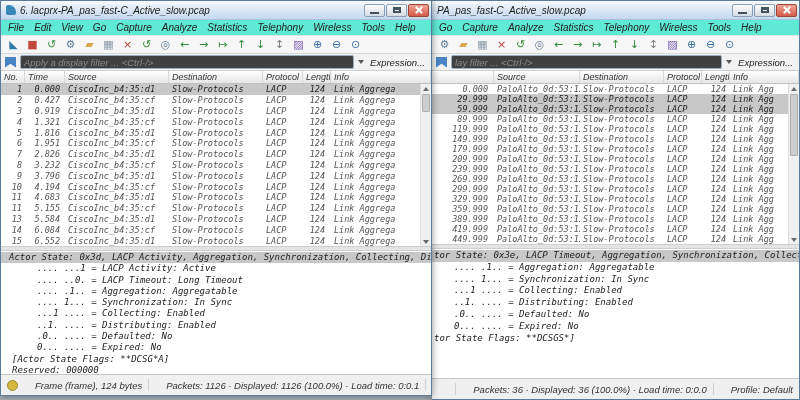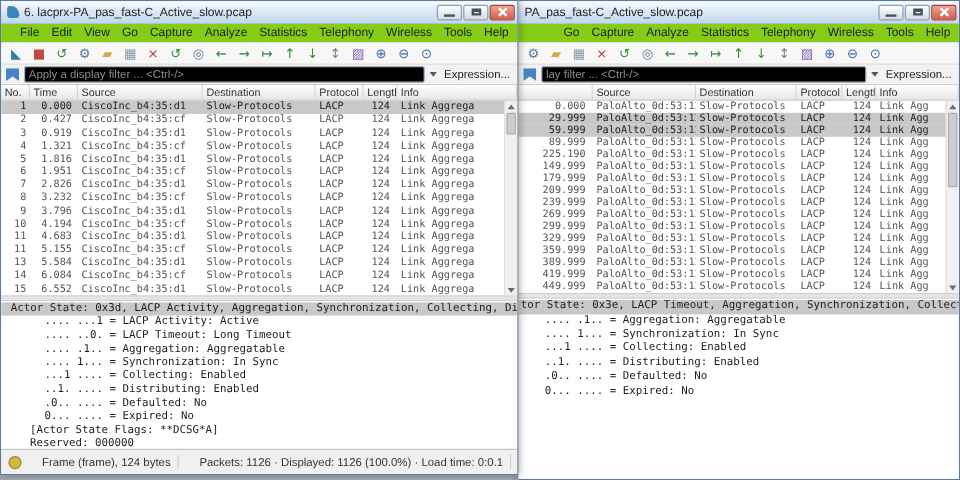--- a/index.html
+++ b/index.html
@@ -1,46 +1,46 @@
 <!DOCTYPE html>
 <html><head>
 <meta charset="utf-8">
 <style>
   html,body{margin:0;padding:0;background:#888d94;font-family:"Liberation Sans",sans-serif;}
   .stage{position:relative;width:800px;height:400px;overflow:hidden;background:#a9afb7;}
 
   .window{position:absolute;display:flex;flex-direction:column;background:#f3f3f3;
-          border:1px solid #5c7a99;box-shadow:0 0 7px rgba(0,0,0,.45);box-sizing:border-box;}
+          border:1px solid #5c7a99;box-shadow:0 0 7px rgba(0,0,0,.45);box-sizing:border-box;font-style:italic;}
   .win-left{left:0;top:2;width:432px;height:396px;z-index:2;}
   .win-right{left:432px;top:0;width:368px;height:400px;z-index:1;border-left:none;}
 
   .titlebar{flex:0 0 18px;display:flex;align-items:center;gap:4px;padding:0 2px 0 5px;
             background:linear-gradient(#f7fbfe,#d7e6f5 55%,#c3d8ee);border-bottom:1px solid #a9c2da;}
   .app-icon{width:10px;height:10px;background:#3787b7;border-radius:2px 7px 2px 2px;flex:0 0 auto;}
   .title{font-size:10px;color:#1c1c1c;white-space:nowrap;overflow:hidden;}
   .winbtns{margin-left:auto;display:flex;gap:1px;}
   .wbtn{width:21px;height:13px;border:1px solid #8aa0b5;border-radius:2px;
         background:linear-gradient(#fdfdfd,#d4dbe2);position:relative;box-sizing:border-box;}
   .wbtn.min::after{content:"";position:absolute;left:5px;right:5px;bottom:2px;height:2px;background:#43525f;}
   .wbtn.max::after{content:"";position:absolute;left:6px;top:2px;width:8px;height:6px;border:2px solid #43525f;border-top-width:3px;box-sizing:border-box;}
   .wbtn.close{background:linear-gradient(#f0a295,#d55c4a);border-color:#9e4538;}
   .wbtn.close::before,.wbtn.close::after{content:"";position:absolute;left:50%;top:50%;width:9px;height:2px;background:#fff;}
   .wbtn.close::before{transform:translate(-50%,-50%) rotate(45deg);}
   .wbtn.close::after{transform:translate(-50%,-50%) rotate(-45deg);}
 
-  .menubar{flex:0 0 15px;display:flex;align-items:center;padding:0 2px;background:#84cc16;border-bottom:1px solid #e2e2e2;justify-content:flex-end;}
+  .menubar{flex:0 0 15px;display:flex;align-items:center;padding:0 2px;background:#5eead4;border-bottom:1px solid #e2e2e2;}
   .mitem{font-size:10px;color:#222;padding:0 5px;white-space:nowrap;}
 
   .toolbar{flex:0 0 17px;display:flex;align-items:center;gap:2px;padding:0 4px;background:#f7f7f7;border-bottom:1px solid #d9d9d9;overflow:hidden;}
   .tbtn{width:17px;height:15px;flex:0 0 auto;display:flex;align-items:center;justify-content:center;
         font-size:11px;line-height:1;font-family:"DejaVu Sans","Liberation Sans",sans-serif;border-radius:2px;}
 
   .filterbar{flex:0 0 16px;display:flex;align-items:center;gap:4px;padding:0 4px;background:#f2f2f2;border-bottom:1px solid #cfcfcf;}
   .fbookmark{width:11px;height:11px;background:#4884c4;clip-path:polygon(0 0,100% 0,100% 100%,50% 65%,0 100%);flex:0 0 auto;}
-  .finput{flex:1;height:12px;background:#000000;border:1px solid #9ab0c4;border-radius:2px;display:flex;align-items:center;padding:0 3px;overflow:hidden;}
+  .finput{flex:1;height:12px;background:#404040;border:1px solid #9ab0c4;border-radius:2px;display:flex;align-items:center;padding:0 3px;overflow:hidden;}
   .ph{font-size:9.5px;color:#8b8b8b;white-space:nowrap;}
   .fcaret{width:0;height:0;border-left:3.5px solid transparent;border-right:3.5px solid transparent;border-top:4px solid #555;flex:0 0 auto;}
   .expr{font-size:9.5px;color:#222;white-space:nowrap;padding:0 2px;}
 
   .colheader{flex:0 0 12px;display:flex;background:linear-gradient(#ffffff,#e6e6e6);border-bottom:1px solid #c2c2c2;}
   .hcell{font-size:9px;color:#333;padding:0 3px;border-right:1px solid #d8d8d8;white-space:nowrap;overflow:hidden;display:flex;align-items:center;box-sizing:border-box;}
 
   .listwrap{position:relative;background:#fff;flex:0 0 auto;}
   .win-left .listwrap{height:162px;}
   .win-right .listwrap{height:160px;}
@@ -75,21 +75,21 @@
   .win-left .sthumb{top:10px;height:16px;}
   .win-right .sthumb{top:10px;height:60px;}
 
   .splitter{flex:0 0 3px;background:#e4e4e4;border-top:1px solid #cfcfcf;border-bottom:1px solid #cfcfcf;}
 
   .detail{flex:1 1 auto;background:#fff;overflow:hidden;padding-top:1px;}
   .hline,.dline{font-family:"DejaVu Sans Mono","Liberation Mono",monospace;font-size:9px;line-height:11.3px;color:#1d1d1d;white-space:nowrap;overflow:hidden;}
   .hline{background:#c8c8c8;}
   .win-left .hline{padding-left:8px;}
   .win-left .flags .dline{padding-left:36px;}
-  .win-left .tail .dline{padding-left:24px;}
+  .win-left .tail .dline{padding-left:11px;}
   .win-right .hline{padding-left:2px;}
   .win-right .flags .dline{padding-left:22px;}
   .win-right .tail .dline{padding-left:2px;}
   .win-right .hline,.win-right .dline{line-height:11.8px;}
 
   .statusbar{flex:0 0 20px;background:#f0f0f0;border-top:1px solid #c6c6c6;display:flex;align-items:center;
              font-size:9.5px;color:#333;padding:0 6px;gap:6px;overflow:hidden;}
   .expert-dot{width:9px;height:9px;border-radius:50%;background:#d6b93c;border:1px solid #9b872e;flex:0 0 auto;}
   .sb-right{margin-left:auto;display:flex;align-items:center;gap:6px;white-space:nowrap;}
   .sb-sep{width:1px;height:12px;background:#cfcfcf;}
@@ -193,21 +193,21 @@
           <div class="prow">
             <span class="c c2">89.999</span>
             <span class="c c3">PaloAlto_0d:53:12</span>
             <span class="c c4">Slow-Protocols</span>
             <span class="c c5">LACP</span>
             <span class="c c6">124</span>
             <span class="c c7">Link Agg</span>
           </div>
 
           <div class="prow">
-            <span class="c c2">225.190</span>
+            <span class="c c2">119.999</span>
             <span class="c c3">PaloAlto_0d:53:12</span>
             <span class="c c4">Slow-Protocols</span>
             <span class="c c5">LACP</span>
             <span class="c c6">124</span>
             <span class="c c7">Link Agg</span>
           </div>
 
           <div class="prow">
             <span class="c c2">149.999</span>
             <span class="c c3">PaloAlto_0d:53:12</span>
@@ -322,23 +322,32 @@
 
           <div class="dline">.... .1.. = Aggregation: Aggregatable</div>
           <div class="dline">.... 1... = Synchronization: In Sync</div>
           <div class="dline">...1 .... = Collecting: Enabled</div>
           <div class="dline">..1. .... = Distributing: Enabled</div>
           <div class="dline">.0.. .... = Defaulted: No</div>
           <div class="dline">0... .... = Expired: No</div>
         </div>
       <div class="tail">
 
+      <div class="dline">tor State Flags: **DCSGS*]</div>
         </div>
     </div>
 
+    <div class="statusbar">
+      <span class="sb-right">
+        <span class="sb-sep"></span>
+        <span class="sb-text">Packets: 36 · Displayed: 36 (100.0%) · Load time: 0:0.0</span>
+        <span class="sb-sep"></span>
+        <span class="sb-text">Profile: Default</span>
+      </span>
+    </div>
   </section>
 
   <section class="window win-left">
     <div class="titlebar">
       <span class="app-icon"></span>
       <span class="title">6. lacprx-PA_pas_fast-C_Active_slow.pcap</span>
       <span class="winbtns">
         <span class="wbtn min"></span>
         <span class="wbtn max"></span>
         <span class="wbtn close"></span>

